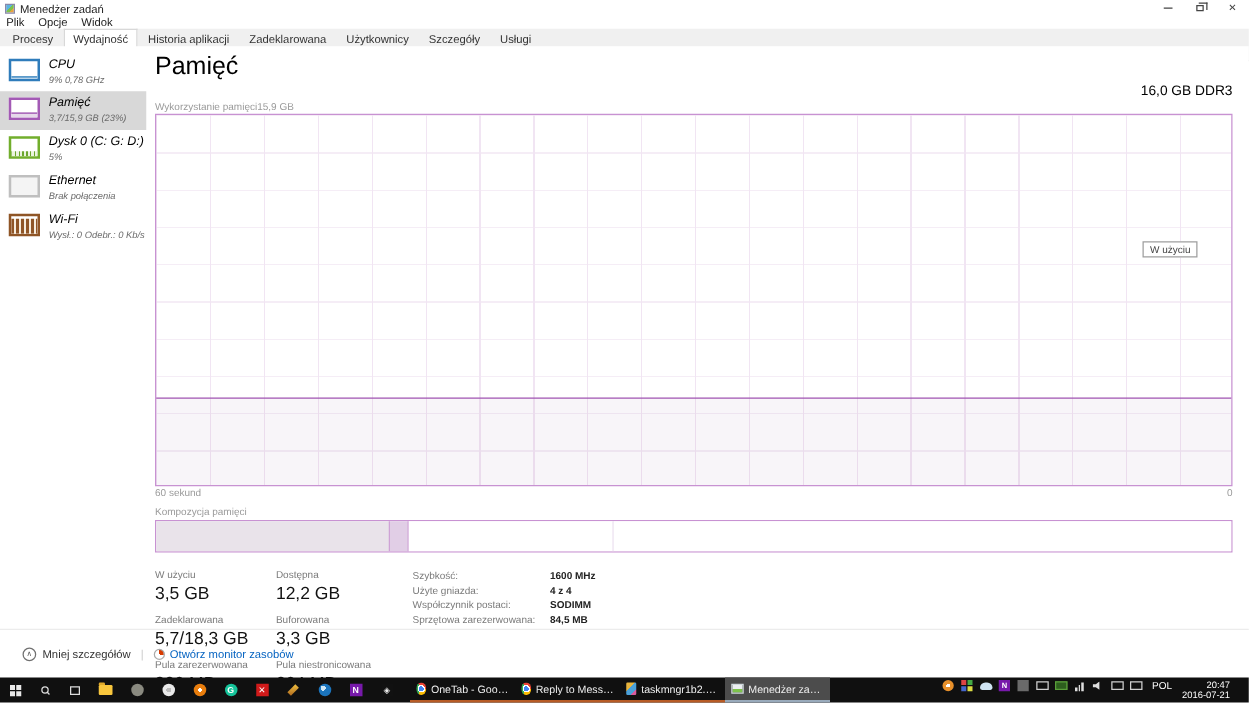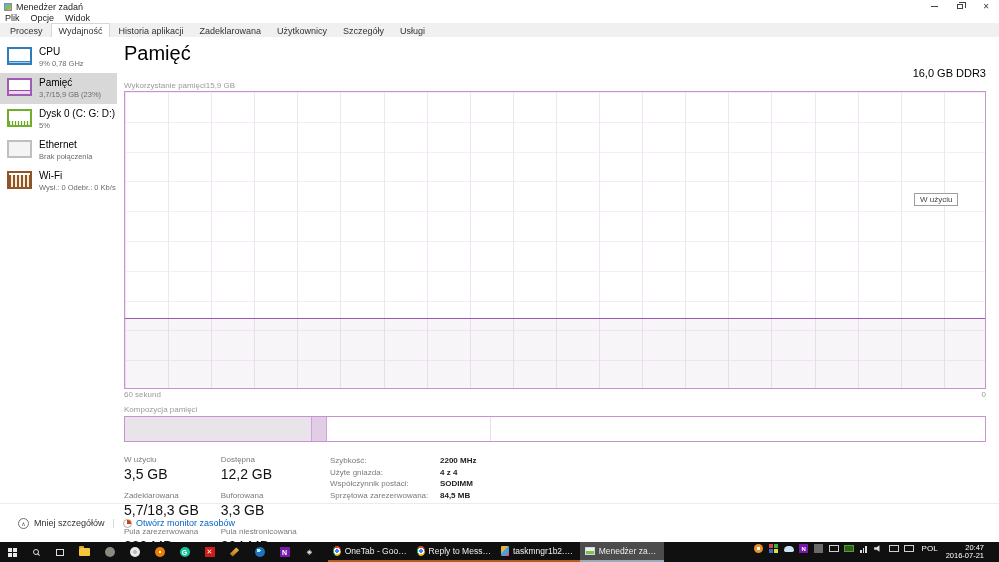--- a/index.html
+++ b/index.html
@@ -38,21 +38,21 @@
   .thumb { width:25px; height:18px; border:2px solid #999; background:#fff; position:relative;
            overflow:hidden; flex:0 0 auto; margin-top:1px; }
   .thumb .fill { position:absolute; left:0; right:0; bottom:0; }
   .thumb-cpu { border-color:#2f7cbb; } .thumb-cpu .fill { height:2px; background:#a9cbe4; border-top:1px solid #3c86c0; }
   .thumb-mem { border-color:#a35ab5; } .thumb-mem .fill { height:4px; background:#e6d9ea; border-top:1px solid #9a4aae; }
   .thumb-disk { border-color:#72ae2c; } .thumb-disk .fill { height:4px;
       background:repeating-linear-gradient(90deg,#6aa62c 0 1px,#eaf3df 1px 3px); }
   .thumb-eth { border-color:#bfbfbf; background:#f4f4f4; }
   .thumb-wifi { border-color:#8f5526; } .thumb-wifi .fill { height:88%;
       background:repeating-linear-gradient(90deg,#8f5526 0 2px,#f6ecdd 2px 4px); }
-  .side-text { min-width:0; }
+  .side-text { min-width:0;font-style:italic; }
   .side-title { font-size:10px; color:#000; white-space:nowrap; }
   .side-sub { font-size:7.5px; color:#6b6b6b; margin-top:2px; white-space:nowrap; }
 
   
   .main { position:absolute; left:124px; top:0; right:13px; }
   .main-header { display:flex; justify-content:space-between; align-items:flex-start; margin-top:5px; }
   .main-title { font-size:20px; font-weight:300; color:#000; }
   .main-capacity { font-size:11px; color:#000; margin-top:25px; }
   .chart-labels { display:flex; justify-content:flex-start; font-size:8px; color:#9a9a9a; margin-top:2px; }
   .chart { height:298px; border:1px solid #c892d2; position:relative; margin-top:1px;
@@ -278,21 +278,21 @@
             <div class="stat-label">Pula zarezerwowana</div>
             <div class="stat-value">380 MB</div>
           </div>
           <div>
             <div class="stat-label">Pula niestronicowana</div>
             <div class="stat-value">204 MB</div>
           </div>
         </div>
         <div class="detail-grid">
           <span class="detail-label">Szybkość:</span>
-          <span class="detail-value">2200 MHz</span>
+          <span class="detail-value">1600 MHz</span>
           <span class="detail-label">Użyte gniazda:</span>
           <span class="detail-value">4 z 4</span>
           <span class="detail-label">Współczynnik postaci:</span>
           <span class="detail-value">SODIMM</span>
           <span class="detail-label">Sprzętowa zarezerwowana:</span>
           <span class="detail-value">84,5 MB</span>
         </div>
       </div>
     </div>
   </div>

